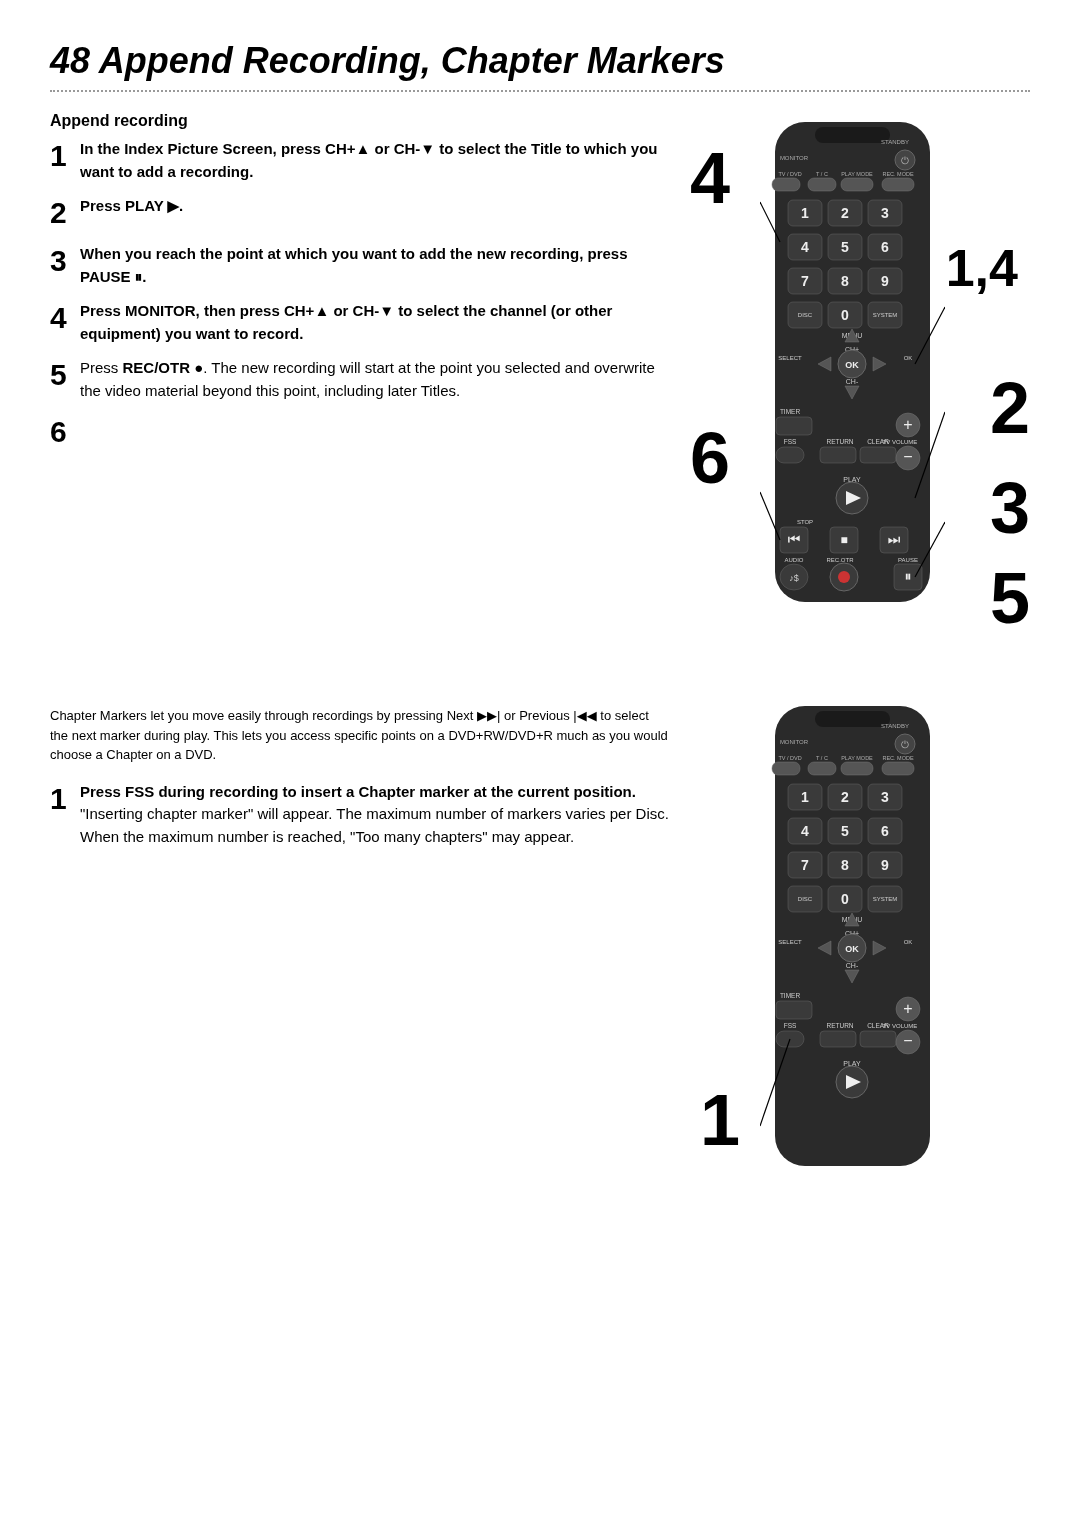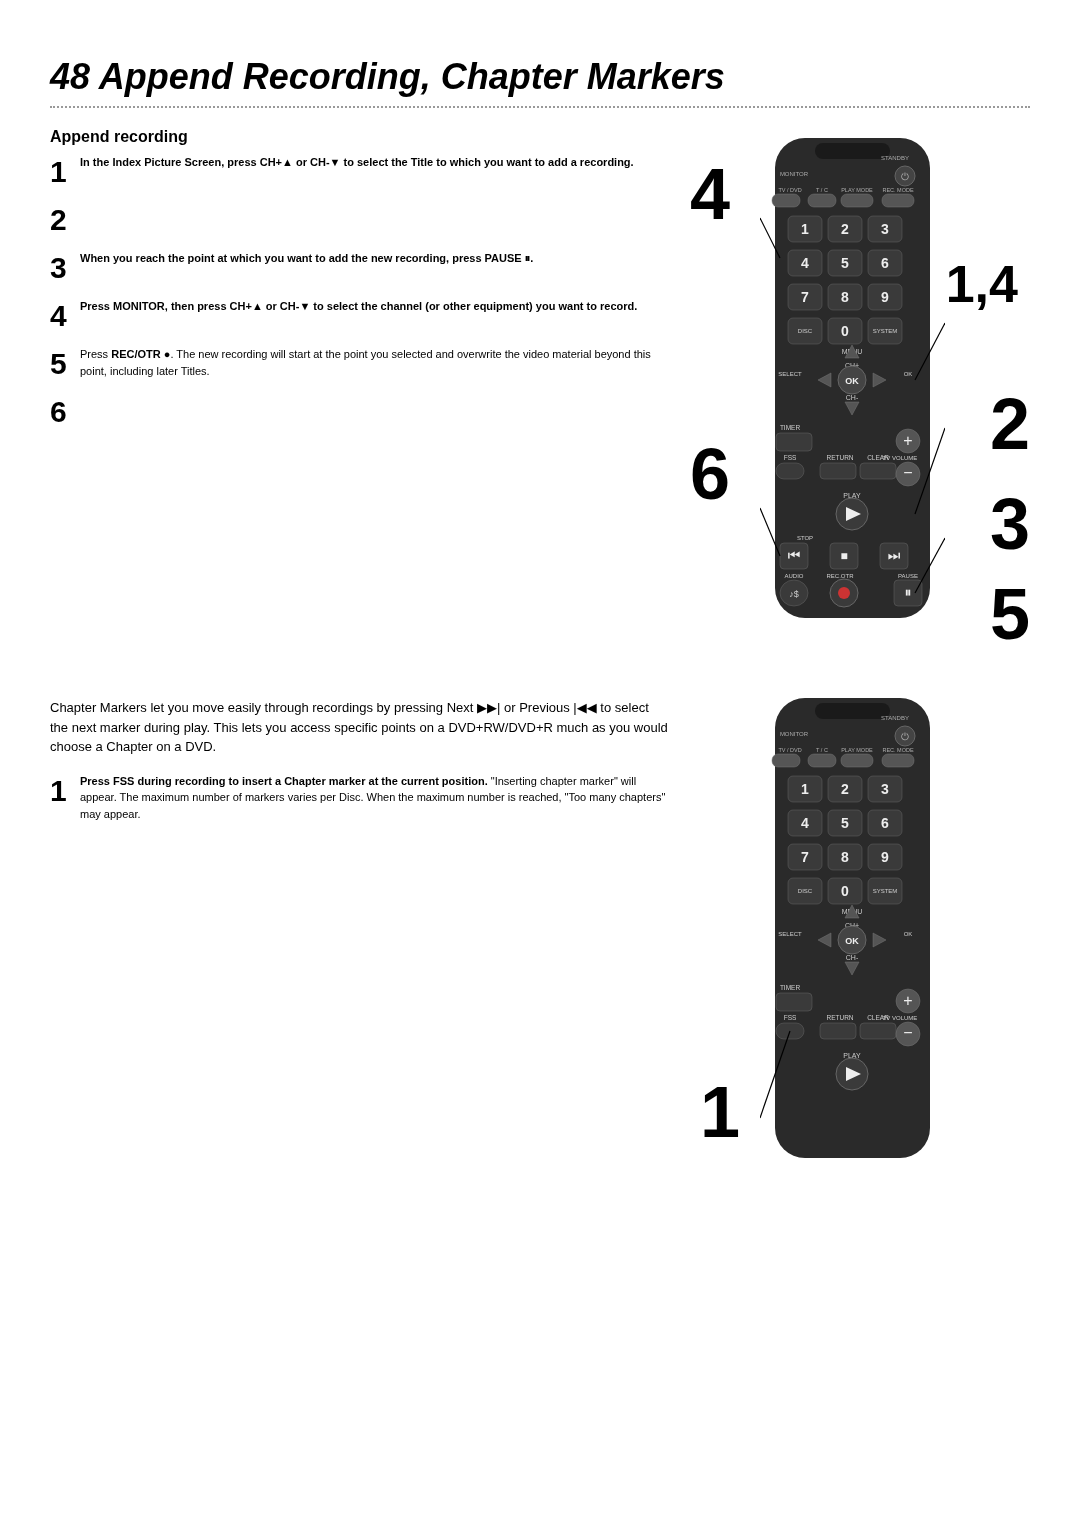--- a/index.html
+++ b/index.html
@@ -8,42 +8,42 @@
       min-height: 1528px;
       background: #ffffff;
       font-family: Arial, Helvetica, sans-serif;
       font-size: 14px;
       color: #000;
     }
 
     .page {
       width: 1080px;
       min-height: 1528px;
-      padding: 56px 50px;
+      padding: 40px 50px;
       position: relative;
     }
 
     .page-title {
       font-size: 36px;
       font-weight: bold;
       margin-bottom: 8px;
       font-style: italic;
     }
 
     .dotted-divider {
       border: none;
       border-top: 2px dotted #999;
       margin-bottom: 20px;
     }
 
     
     .top-section {
       display: flex;
       gap: 16px;
-      margin-bottom: 20px;
+      margin-bottom: 44px;
     }
 
     .left-content {
       flex: 1;
     }
 
     .right-content {
       width: 340px;
       position: relative;
       flex-shrink: 0;
@@ -89,21 +89,21 @@
 
     .step-num-col {
       font-size: 30px;
       font-weight: bold;
       min-width: 30px;
       line-height: 1.2;
     }
 
     .step-content-col {
       flex: 1;
-      font-size: 11px;
+      font-size: 15px;
       line-height: 1.5;
     }
   </style>
 </head>
 <body>
 
 <div class="page">
 
   <h1 class="page-title">48  Append Recording, Chapter Markers</h1>
   <hr class="dotted-divider">
@@ -117,20 +117,23 @@
 
         <div class="step-row">
           <div class="step-num-col">1</div>
           <div class="step-content-col">
             <b>In the Index Picture Screen, press CH+▲ or CH-▼ to select the Title to which you want to add a recording.</b>
           </div>
         </div>
 
         <div class="step-row">
           <div class="step-num-col">2</div>
+          <div class="step-content-col">
+            <b>Press PLAY ▶.</b>
+          </div>
         </div>
 
         <div class="step-row">
           <div class="step-num-col">3</div>
           <div class="step-content-col">
             <b>When you reach the point at which you want to add the new recording, press PAUSE ⏸.</b>
           </div>
         </div>
 
         <div class="step-row">

